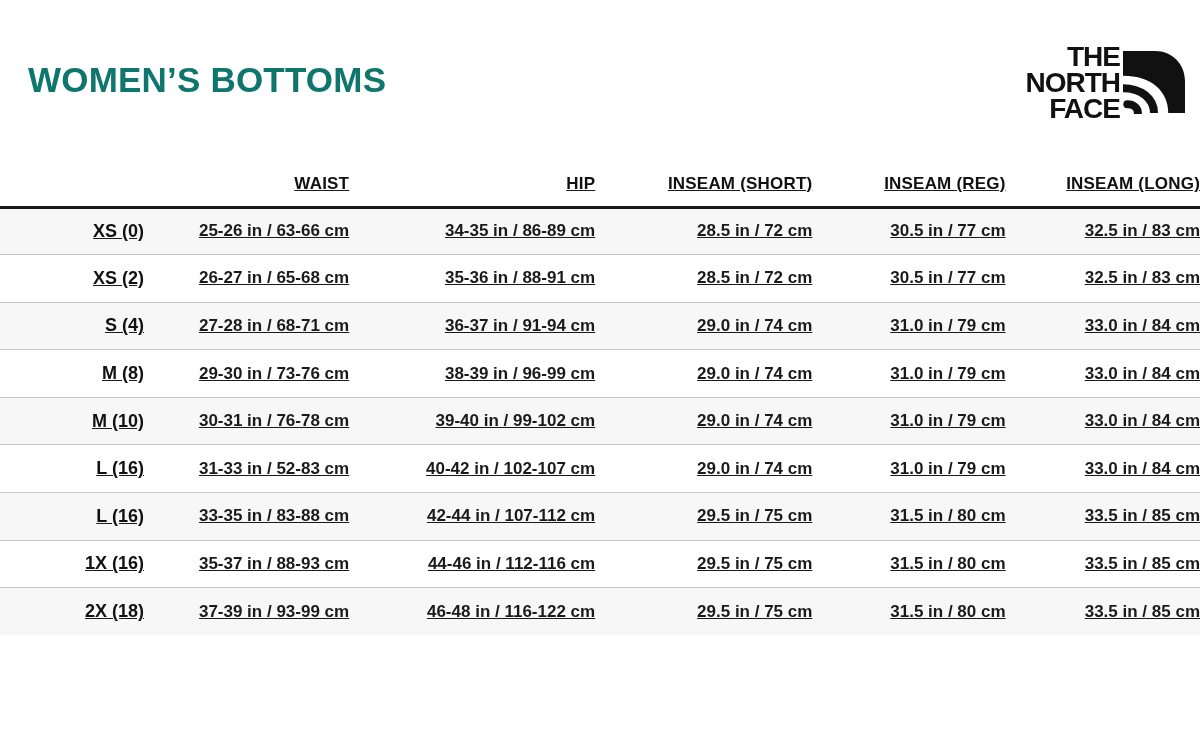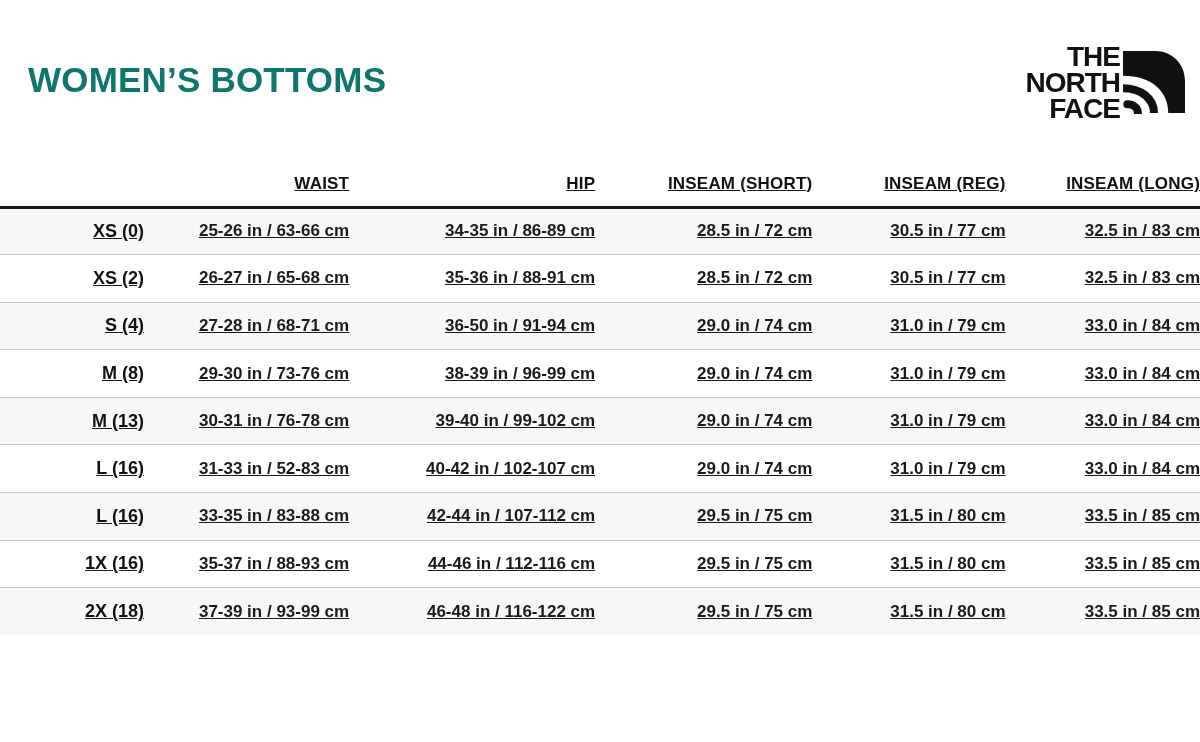--- a/index.html
+++ b/index.html
@@ -131,35 +131,35 @@
           <td class="size-cell">XS (2)</td>
           <td>26-27 in / 65-68 cm</td>
           <td>35-36 in / 88-91 cm</td>
           <td>28.5 in / 72 cm</td>
           <td>30.5 in / 77 cm</td>
           <td>32.5 in / 83 cm</td>
         </tr>
         <tr>
           <td class="size-cell">S (4)</td>
           <td>27-28 in / 68-71 cm</td>
-          <td>36-50 in / 91-94 cm</td>
+          <td>36-37 in / 91-94 cm</td>
           <td>29.0 in / 74 cm</td>
           <td>31.0 in / 79 cm</td>
           <td>33.0 in / 84 cm</td>
         </tr>
         <tr>
           <td class="size-cell">M (8)</td>
           <td>29-30 in / 73-76 cm</td>
           <td>38-39 in / 96-99 cm</td>
           <td>29.0 in / 74 cm</td>
           <td>31.0 in / 79 cm</td>
           <td>33.0 in / 84 cm</td>
         </tr>
         <tr>
-          <td class="size-cell">M (13)</td>
+          <td class="size-cell">M (10)</td>
           <td>30-31 in / 76-78 cm</td>
           <td>39-40 in / 99-102 cm</td>
           <td>29.0 in / 74 cm</td>
           <td>31.0 in / 79 cm</td>
           <td>33.0 in / 84 cm</td>
         </tr>
         <tr>
           <td class="size-cell">L (16)</td>
           <td>31-33 in / 52-83 cm</td>
           <td>40-42 in / 102-107 cm</td>

